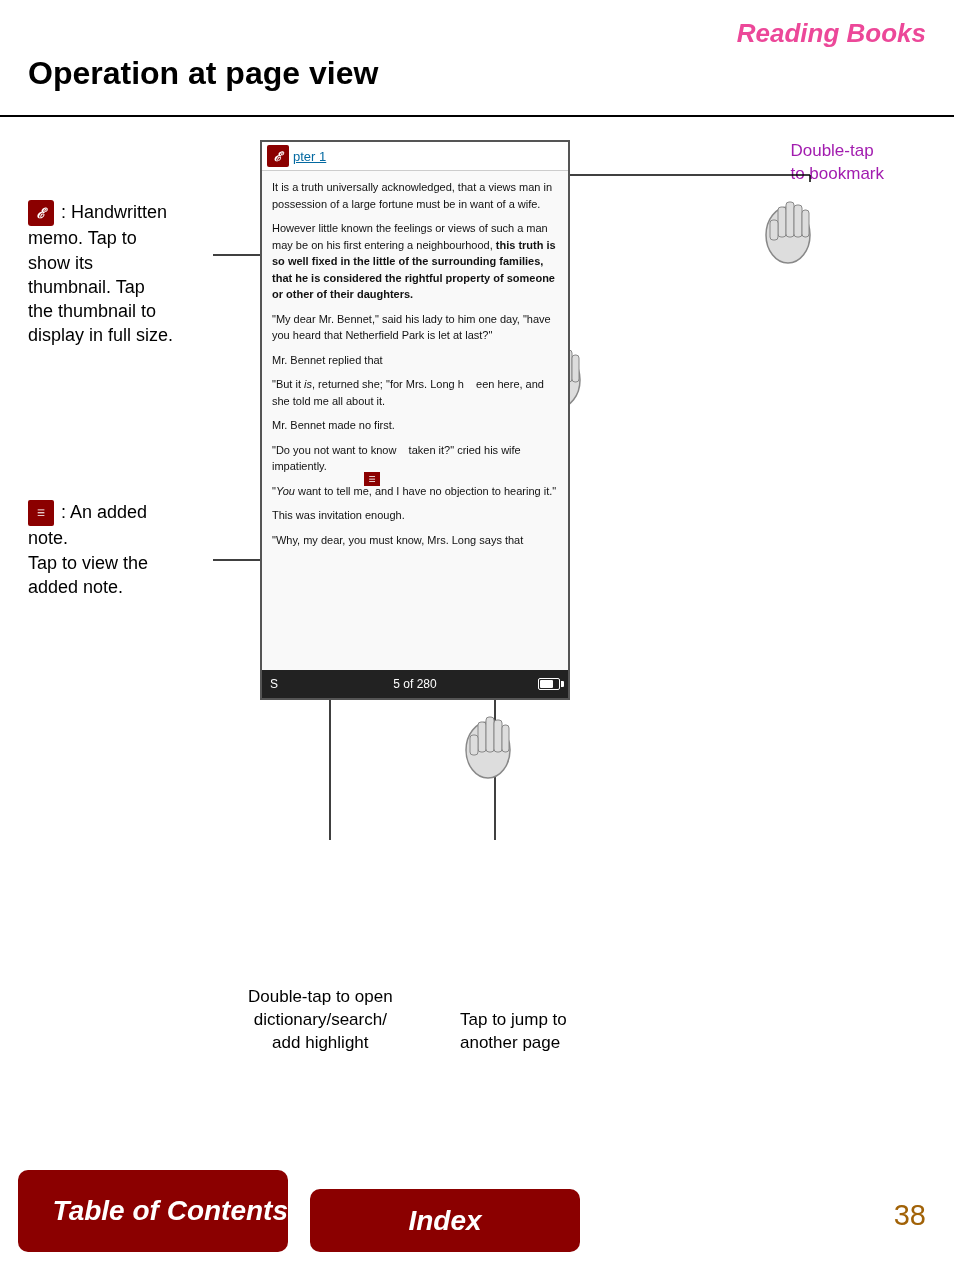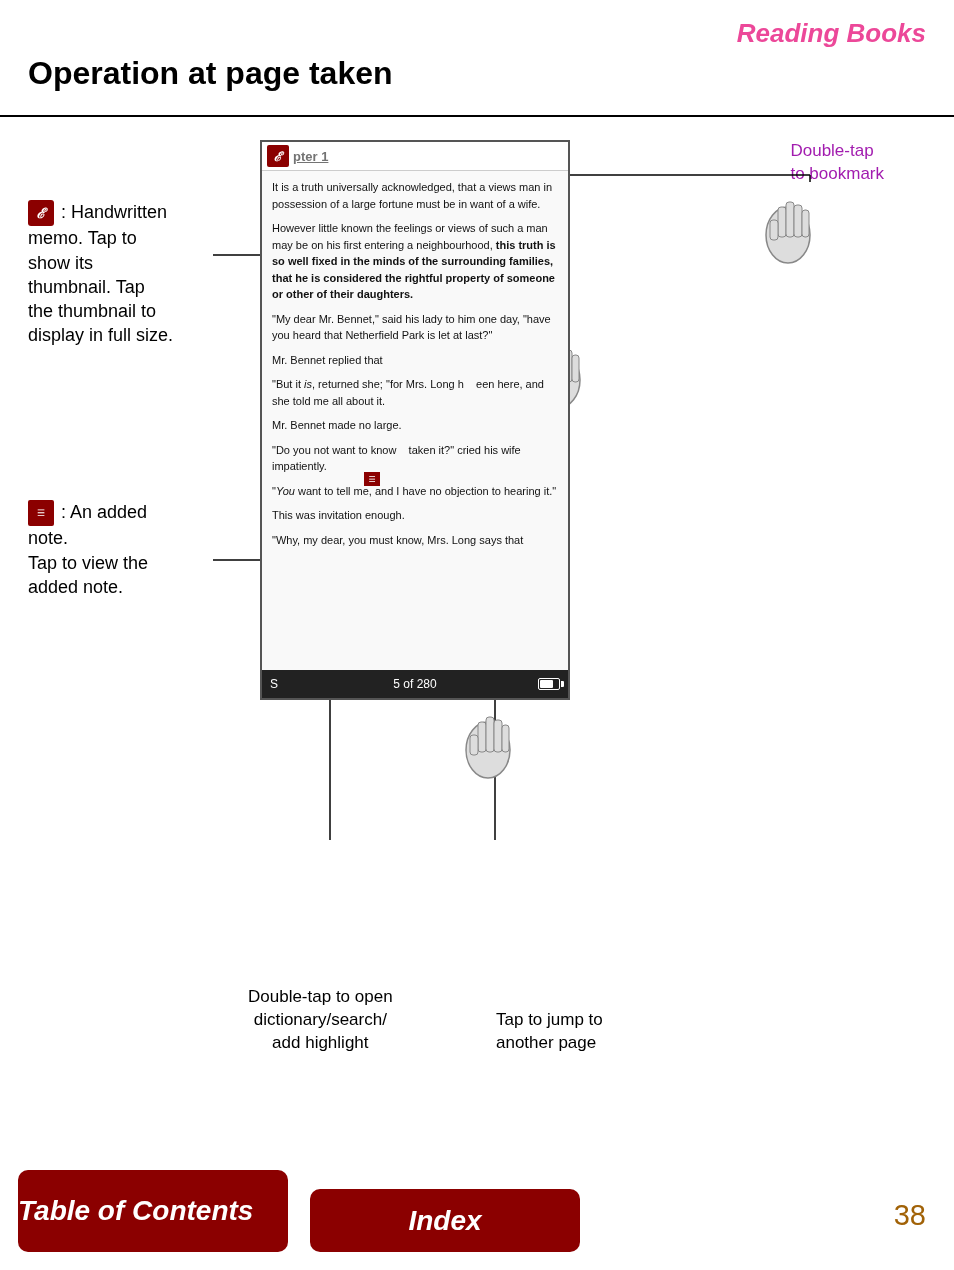--- a/index.html
+++ b/index.html
@@ -67,23 +67,23 @@
       font-weight: bold;
       display: flex;
       align-items: center;
       justify-content: center;
       border-radius: 2px;
       flex-shrink: 0;
     }
 
     .device-chapter {
       font-size: 13px;
-      font-weight: bold;
+      font-weight: normal;
       text-decoration: underline;
-      color: #737373;
+      color: #0369a1;
     }
 
     .device-content {
       padding: 8px 10px;
       font-size: 11px;
       line-height: 1.5;
       color: #111;
     }
 
     .device-content p {
@@ -234,34 +234,33 @@
       text-align: center;
     }
 
     .jump-label {
       position: absolute;
       bottom: 215px;
       left: 460px;
       font-size: 17px;
       color: #000;
       line-height: 1.35;
-      margin-left: 36px;
     }
 
     .btn-toc {
       position: absolute;
       bottom: 18px;
       left: 18px;
       width: 270px;
       height: 82px;
       background: #8b0000;
       border-radius: 10px;
       display: flex;
       align-items: center;
-      justify-content: flex-start;
+      justify-content: flex-end;
       cursor: pointer;
     }
 
     .btn-index {
       position: absolute;
       bottom: 18px;
       left: 310px;
       width: 270px;
       height: 63px;
       background: #8b0000;
@@ -310,21 +309,21 @@
   </style>
 </head>
 <body>
 
 <div class="header">
   <span class="header-title">Reading Books</span>
 </div>
 
 <div class="top-divider"></div>
 
-<div class="page-title">Operation at page taken</div>
+<div class="page-title">Operation at page view</div>
 
 <div class="swipe-label">Swipe the screen to turn page</div>
 
 <div class="bookmark-label">
   <span>Double-tap<br>to bookmark</span>
 </div>
 
 <div class="memo-label">
   <span class="memo-icon-inline">ℰ</span>
   <span>: Handwritten<br>memo. Tap to<br>show its<br>thumbnail. Tap<br>the thumbnail to<br>display in full size.</span>
@@ -398,25 +397,25 @@
   </g>
 </svg>
 
 <div class="device">
   <div class="device-top-bar">
     <div class="device-icon-memo">ℰ</div>
     <span class="device-chapter">pter 1</span>
   </div>
   <div class="device-content">
     <p>It is a truth universally acknowledged, that a views man in possession of a large fortune must be in want of a wife.</p>
-    <p>However little known the feelings or views of such a man may be on his first entering a neighbourhood, <strong>this truth is so well fixed in the minds of the surrounding families, that he is considered the rightful property of someone or other of their daughters.</strong></p>
+    <p>However little known the feelings or views of such a man may be on his first entering a neighbourhood, <strong>this truth is so well fixed in the little of the surrounding families, that he is considered the rightful property of someone or other of their daughters.</strong></p>
     <p>"My dear Mr. Bennet," said his lady to him one day, "have you heard that Netherfield Park is let at last?"</p>
     <p>Mr. Bennet replied that</p>
     <p>"But it <em>is</em>, returned she; "for Mrs. Long h&nbsp;&nbsp;&nbsp;&nbsp;een here, and she told me all about it.</p>
-    <p>Mr. Bennet made no large.</p>
+    <p>Mr. Bennet made no first.</p>
     <p>"Do you not want to know&nbsp;&nbsp;&nbsp;&nbsp;taken it?" cried his wife impatiently.</p>
     <p>"<em>You</em> want to tell me, and I have no objection to hearing it."</p>
     <p>This was invitation enough.</p>
     <p>"Why, my dear, you must know, Mrs. Long says that</p>
   </div>
 
   <div style="position:absolute; left:102px; top:330px; background:#8b0000; color:#fff; width:16px; height:14px; font-size:8px; display:flex; align-items:center; justify-content:center;">☰</div>
   <div class="device-bottom-bar">
     <span class="device-bottom-s">S</span>
     <span class="device-bottom-page">5 of 280</span>

